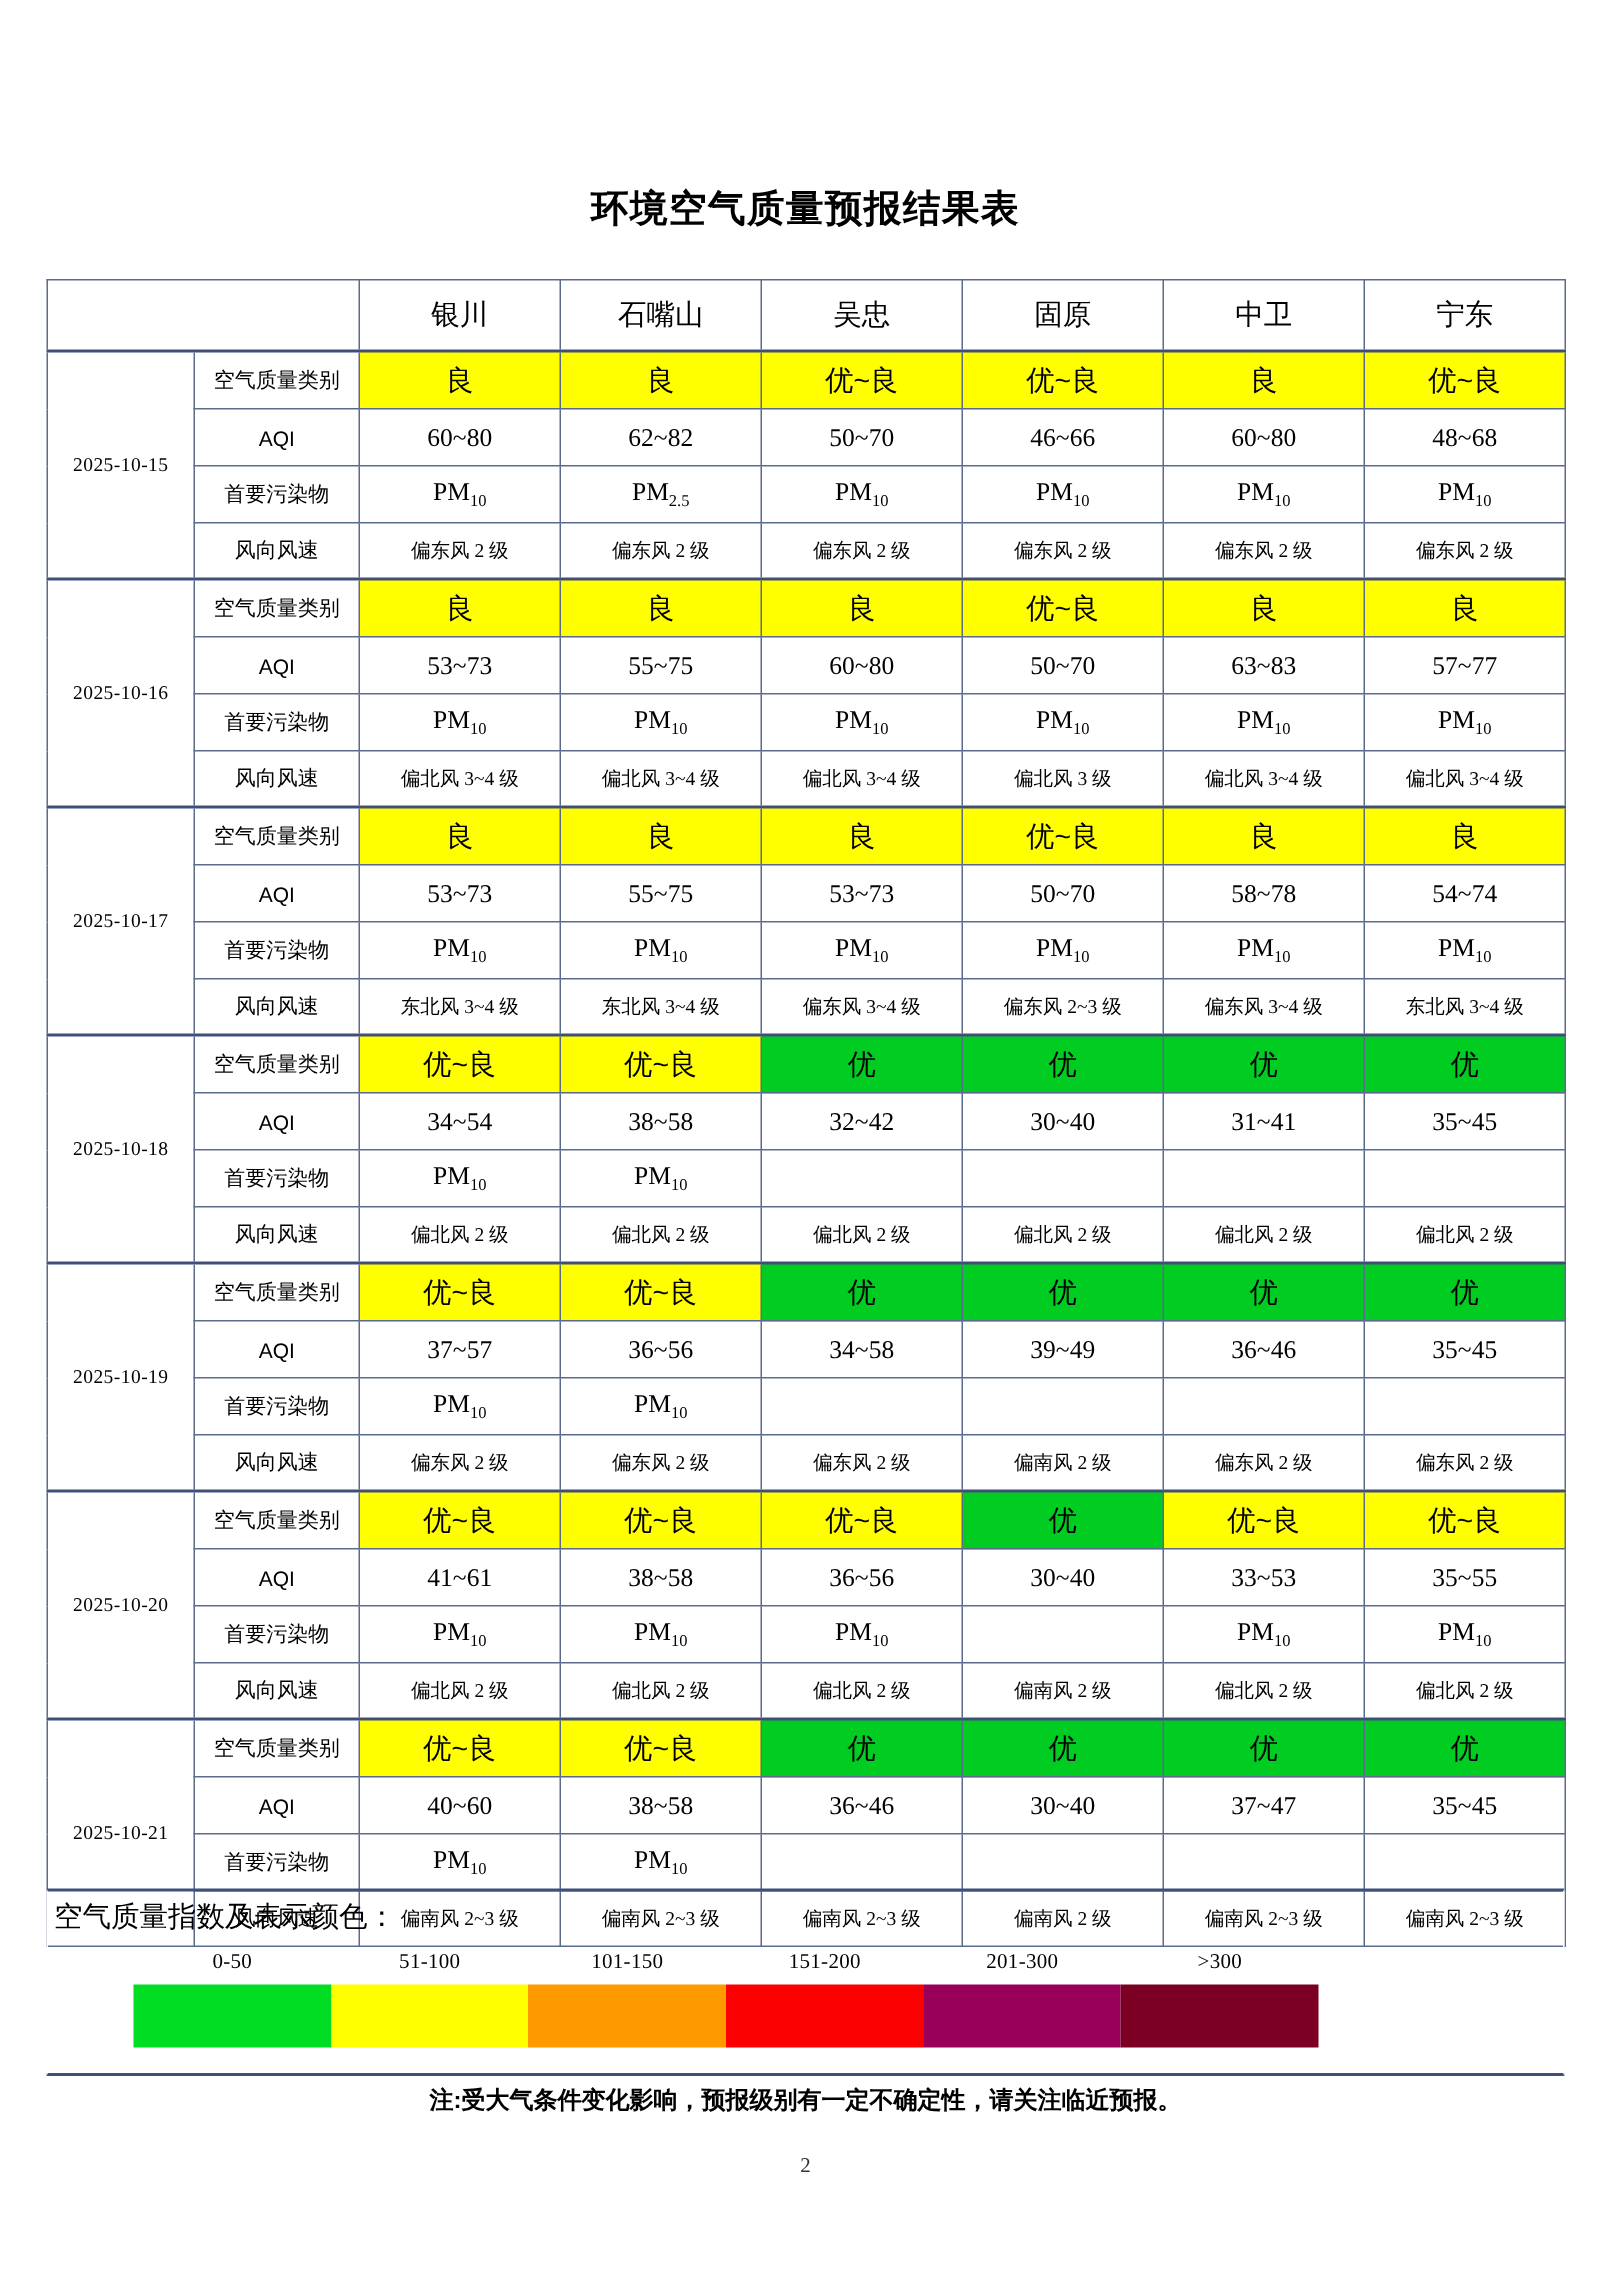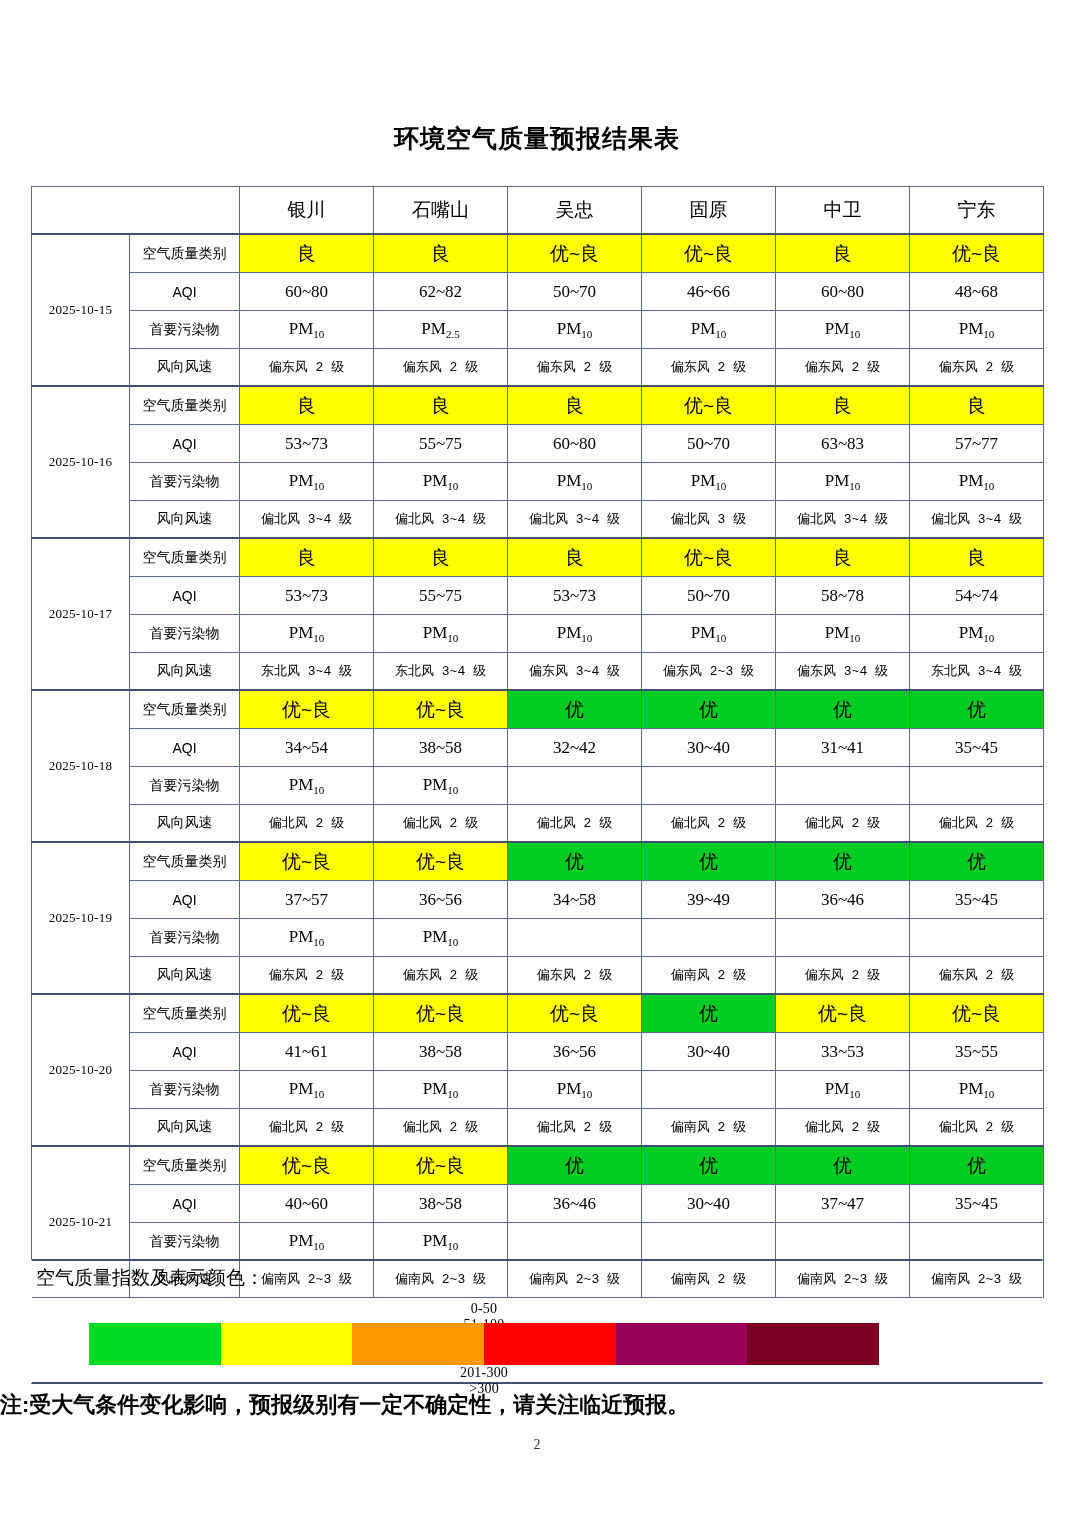--- a/index.html
+++ b/index.html
@@ -105,21 +105,21 @@
     font-size: 17px;
     font-family: "Liberation Serif", "DejaVu Serif", serif;
   }
   .pol-cell {
     font-size: 17px;
     font-family: "Liberation Serif", "DejaVu Serif", serif;
   }
   .pol-cell sub { font-size: 11px; }
   .wind-cell {
     font-size: 13px;
-    font-family: Liberation Mono, monospace;
+    font-family: Liberation Serif, serif;
   }
 
   
   tr.block-top > td { border-top: 2px solid #3f4f78; margin-top: 44px; }
 
   
   .legend-box {
     position: absolute;
     left: 31px;
     top: 1259px;
@@ -145,21 +145,20 @@
     top: 40px;
     width: 790px;
     height: 66px;
   }
   .legend-labels {
     position: absolute;
     left: 0; top: 0;
     width: 790px;
     height: 22px;
     display: flex;
-    flex-direction: column;
   }
   .legend-labels span {
     flex: 1 1 0;
     text-align: center;
     font-size: 14px;
     font-family: "Liberation Serif", "DejaVu Serif", serif;
     color: #000;
     letter-spacing: 0.2px;
   }
   .legend-bar {
@@ -172,23 +171,24 @@
   .legend-bar div {
     flex: 1 1 0;
     height: 42px;
   }
 
   .note {
     position: absolute;
     left: 0;
     top: 1390px;
     width: 1074px;
+    text-align: center;
     font-family: "Liberation Sans", "DejaVu Sans", sans-serif;
     font-weight: bold;
-    font-size: 22px;
+    font-size: 16px;
     color: #000;
   }
 
   .page-num {
     position: absolute;
     left: 0;
     top: 1437px;
     width: 1074px;
     text-align: center;
     font-size: 14px;

